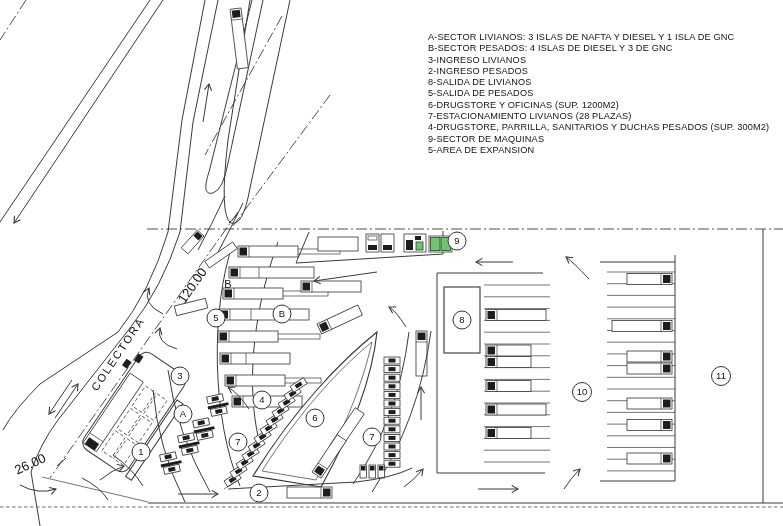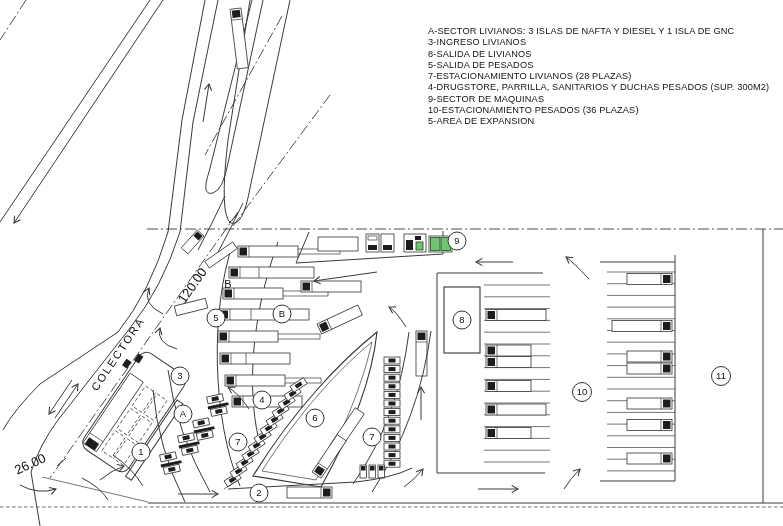--- a/index.html
+++ b/index.html
@@ -14,21 +14,21 @@
   .cab{fill:#1d1d1d;stroke:none;}
   .blk{fill:#1d1d1d;stroke:none;}
   .bld{fill:#fff;stroke:#333;stroke-width:1.1;}
   .grn{fill:#72c472;stroke:#1d4d1d;stroke-width:.8;}
   .arw{fill:none;stroke:#3a3a3a;stroke-width:1;}
   .mk circle{fill:#fff;stroke:#333;stroke-width:1;}
   .mk text{font:9.5px "Liberation Sans",sans-serif;fill:#111;text-anchor:middle;}
   .blbl{font:11px "Liberation Sans",sans-serif;fill:#111;text-anchor:middle;}
   .dim{font:13px "Liberation Sans",sans-serif;fill:#111;}
   .roadlbl{font:11px "Liberation Sans",sans-serif;fill:#111;letter-spacing:2px;}
-  .legend{position:absolute;left:428px;top:26px;width:352px;color:#111;
+  .legend{position:absolute;left:428px;top:32px;width:352px;color:#111;
           font-size:9.2px;line-height:11.3px;letter-spacing:.15px;white-space:nowrap;}
 </style>
 </head>
 <body>
 
 <div class="canvas">
 
 <svg class="plan-svg" width="783" height="526" viewBox="0 0 783 526">
   <defs>
     <marker id="ah" viewBox="0 0 10 10" refX="8" refY="5" markerWidth="9" markerHeight="9" orient="auto-start-reverse" markerUnits="userSpaceOnUse">
@@ -386,23 +386,25 @@
         </g>
     <g class="mk" transform="translate(721,376)">
           <circle r="9.5"></circle>
           <text dy="3.4">11</text>
         </g>
   </g>
 </svg>
 
 <div class="legend">
   <div>A-SECTOR LIVIANOS: 3 ISLAS DE NAFTA Y DIESEL Y 1 ISLA DE GNC</div>
+  <div>B-SECTOR PESADOS: 4 ISLAS DE DIESEL Y 3 DE GNC</div>
   <div>3-INGRESO LIVIANOS</div>
+  <div>2-INGRESO PESADOS</div>
   <div>8-SALIDA DE LIVIANOS</div>
   <div>5-SALIDA DE PESADOS</div>
+  <div>6-DRUGSTORE Y OFICINAS (SUP. 1200M2)</div>
   <div>7-ESTACIONAMIENTO LIVIANOS (28 PLAZAS)</div>
   <div>4-DRUGSTORE, PARRILLA, SANITARIOS Y DUCHAS PESADOS (SUP. 300M2)</div>
   <div>9-SECTOR DE MAQUINAS</div>
-  <div>10-ESTACIONAMIENTO PESADOS (36 PLAZAS)</div>
   <div>5-AREA DE EXPANSION</div>
 </div>
 
 </div>
 
 </body></html>

